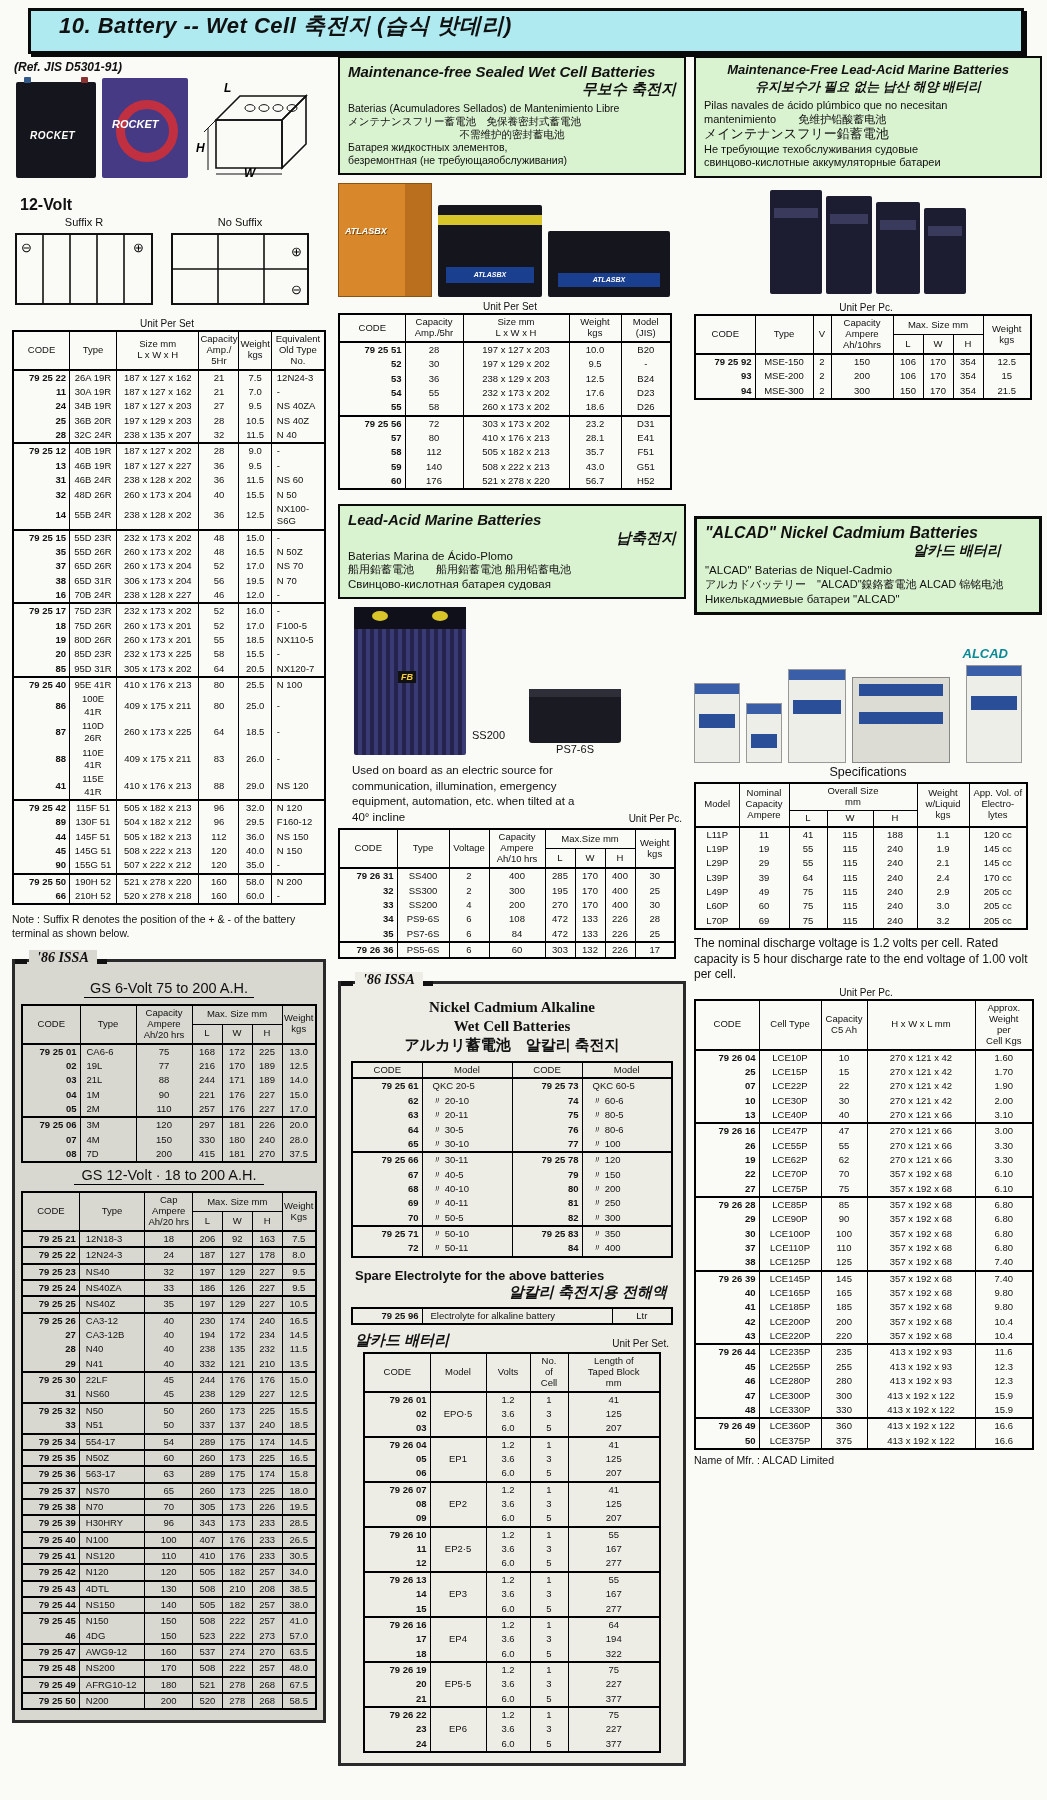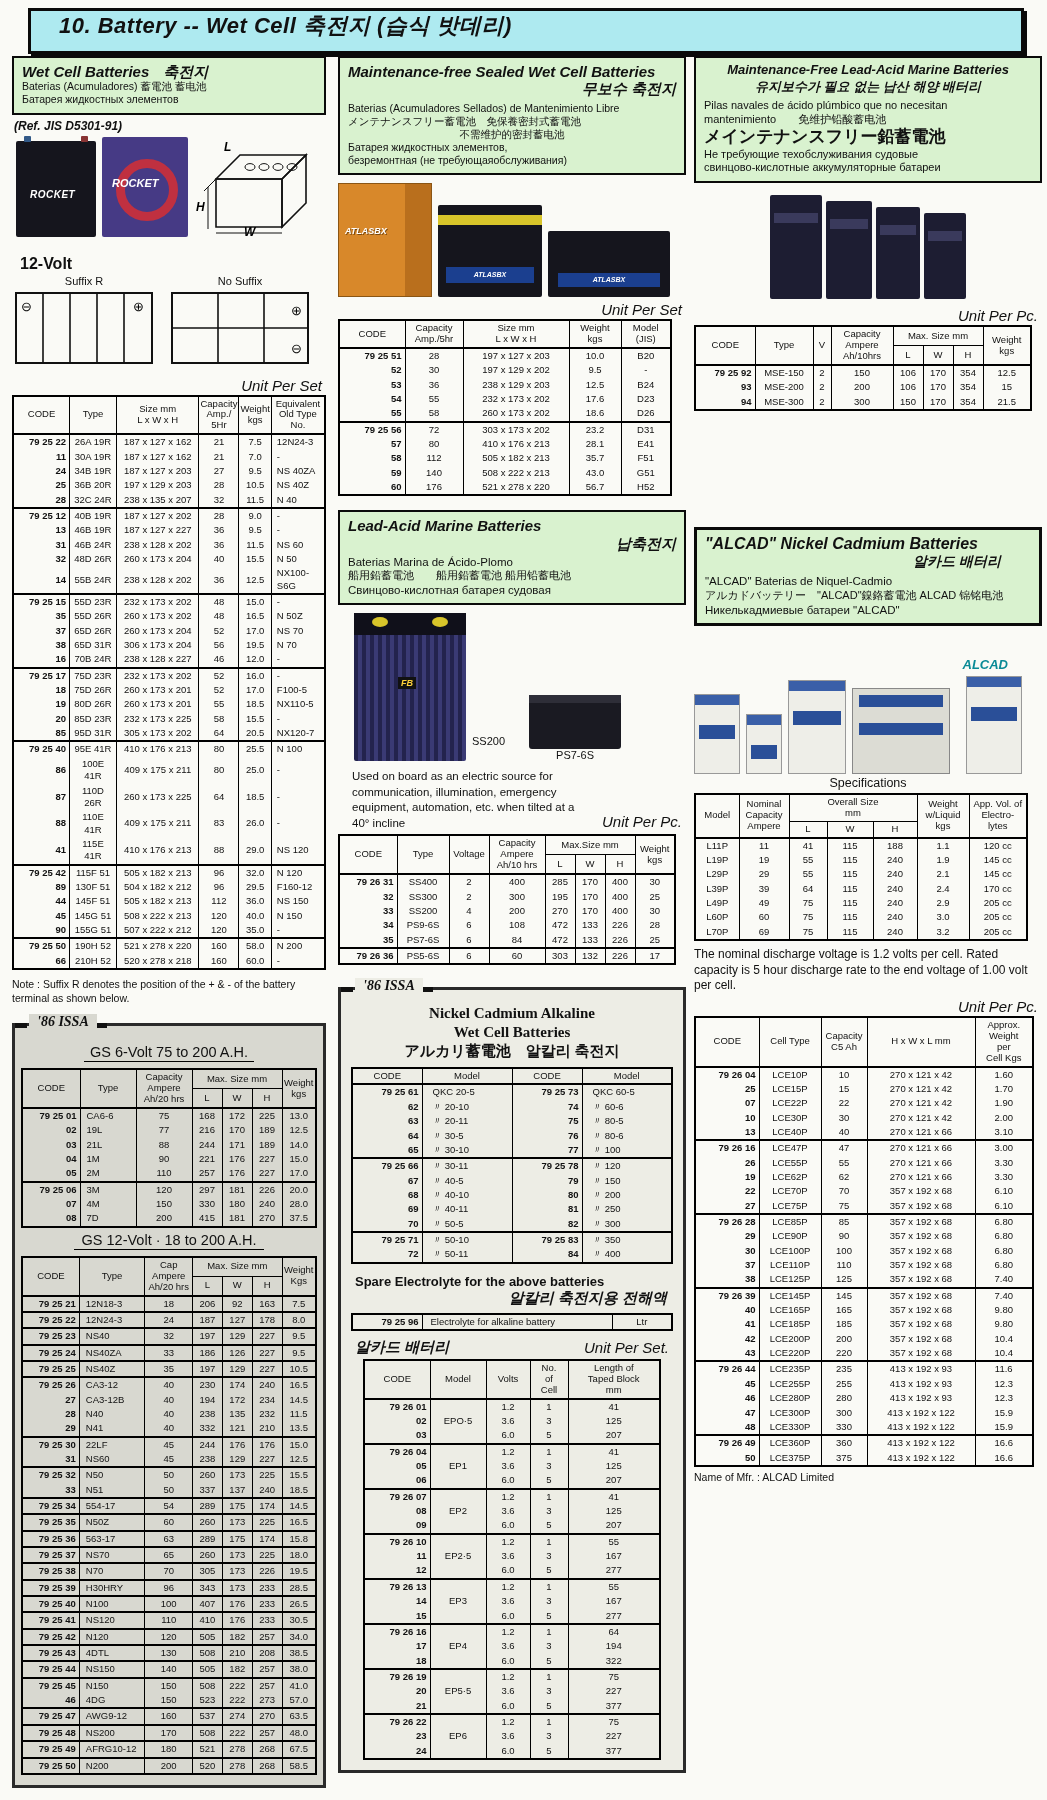--- a/index.html
+++ b/index.html
@@ -21,21 +21,21 @@
   .gb-title .kr{margin-left:14px;}
   .gb-sub{font-size:10.5px;line-height:1.25;}
   .gb-kr-line{font-size:13px;font-weight:bold;font-style:italic;text-align:center;}
 
   
   table.tbl{border-collapse:collapse;border:2px solid #000;font-size:9.5px;table-layout:fixed;background:transparent;}
   table.tbl th{border:1px solid #000;border-bottom:2px solid #000;font-weight:normal;white-space:pre-line;padding:2px 1px;font-size:9.5px;line-height:1.15;text-align:center;}
   table.tbl td{border-left:1px solid #000;border-right:1px solid #000;border-top:none;border-bottom:none;padding:1px 3px;text-align:center;line-height:1.3;overflow:hidden;}
   table.tbl tr.group-start td{border-top:2px solid #000;}
   td.cd, .c1b td:first-child{font-weight:bold;text-align:right;}
-  .unit-label{font-size:15px;text-align:right;padding:2px 4px 1px 0;font-style:italic;}
+  .unit-label{font-size:10px;text-align:center;padding:2px 4px 1px 0;}
 
   
   .main-tbl td:nth-child(2){text-align:center;}
   .main-tbl td:nth-child(6){text-align:left;padding-left:5px;}
   .gs-tbl td:nth-child(2){text-align:left;padding-left:6px;}
   .gs-tbl td{padding-top:3.5px;padding-bottom:3.5px;}
   .qkc-tbl td:nth-child(3){font-weight:bold;text-align:right;}
   .qkc-tbl td:nth-child(2),.qkc-tbl td:nth-child(4){text-align:left;padding-left:10px;}
   .qkc-tbl td{padding-top:2px;padding-bottom:2px;}
   .ep-tbl td{padding-top:1.5px;padding-bottom:1.5px;}
@@ -109,25 +109,20 @@
 <body>
 
 <div id="page">
 
   <div id="banner">
     <div class="t">10. Battery    -- Wet Cell  축전지 (습식 밧데리)</div>
   </div>
 
   <div class="col" id="col-left">
 
-    <div class="greenbox">
-      <div class="gb-title"><span>Wet Cell Batteries</span><span class="kr">축전지</span></div>
-      <div class="gb-sub">Baterias (Acumuladores) 蓄電池 蓄电池</div>
-      <div class="gb-sub">Батарея жидкостных элементов</div>
-    </div>
 
     <div class="ref">(Ref. JIS D5301-91)</div>
 
     <div class="ph-row" style="margin-left:4px;">
       <div class="batt" style="width:80px;height:96px;">
         <div class="cap1"></div>
           <div class="cap2"></div>
         <span class="lbl" style="top:48px;left:14px;font-size:10px;">ROCKET</span>
       </div>
       <div class="rocket-purple">
@@ -1440,21 +1435,21 @@
     </div>
   </div>
 
   <div class="col" id="col-right">
 
     <div class="greenbox">
       <div class="gb-title" style="font-size:13px;text-align:center;">Maintenance-Free Lead-Acid Marine Batteries</div>
       <div class="gb-kr-line">유지보수가 필요 없는 납산 해양 배터리</div>
       <div class="gb-sub" style="font-size:11px;margin-top:3px;">Pilas navales de ácido plúmbico que no necesitan</div>
       <div class="gb-sub" style="font-size:11px;">mantenimiento　　免维护铅酸蓄电池</div>
-      <div class="gb-sub" style="font-size:17px;font-weight:bold;">メインテナンスフリー鉛蓄電池</div>
+      <div class="gb-sub" style="font-size:13px;">メインテナンスフリー鉛蓄電池</div>
       <div class="gb-sub" style="font-size:11px;">Не требующие техобслуживания судовые</div>
       <div class="gb-sub" style="font-size:11px;">свинцово-кислотные аккумуляторные батареи</div>
     </div>
 
     <div class="ph-row" style="justify-content:center;gap:4px;margin-top:12px;">
       <div class="mse-b" style="width:52px;height:104px;">
           <div class="tl"></div>
         </div>
       <div class="mse-b" style="width:46px;height:98px;">
           <div class="tl"></div>

